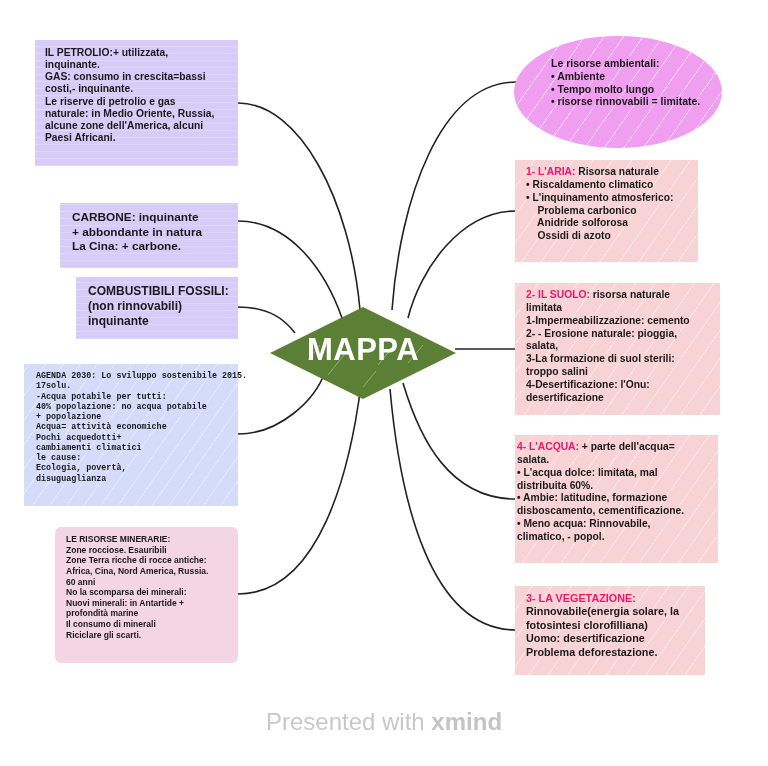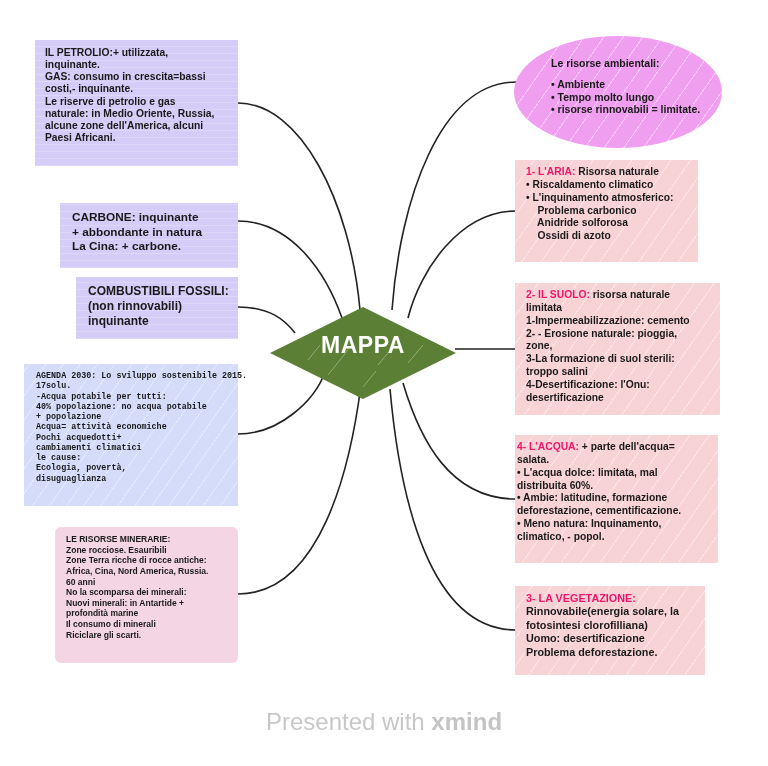--- a/index.html
+++ b/index.html
@@ -15,21 +15,21 @@
       #d4dcfa; font-family: Liberation Mono, monospace;}
   .pinklight{background:#f4d5e3;border-radius:6px;}
   .rose{background:
       repeating-linear-gradient(-55deg, rgba(255,255,255,0.4) 0 1px, transparent 1px 16px),
       #f8d3d6;}
   .accent{color:#f0156c;}
   .ellipse{position:absolute;left:514px;top:36px;width:208px;height:112px;border-radius:50%;
       background:repeating-linear-gradient(-55deg, rgba(255,255,255,0.45) 0 1px, transparent 1px 16px),#f09ef0;}
   .ellipse .txt{position:absolute;left:37px;top:21px;font-size:10.5px;font-weight:bold;color:#1a1a1a;line-height:1.22;}
   .central{position:absolute;left:268px;top:305px;width:190px;height:96px;}
-  .central-label{position:absolute;left:268px;top:332px;width:190px;text-align:center;color:#ffffff;font-weight:bold;font-size:23px;letter-spacing:0.5px;}
+  .central-label{position:absolute;left:268px;top:332px;width:190px;text-align:center;color:#ffffff;font-weight:bold;font-size:31px;letter-spacing:0.5px;}
   .footer{position:absolute;left:0;width:768px;top:708px;text-align:center;font-size:24px;color:#c8c8c8;}
   .footer b{color:#c4c4c4;}
 </style>
 </head>
 <body>
 
 <svg class="conn" viewBox="0 0 768 766">
   <g fill="none" stroke="#222" stroke-width="1.6">
     <path d="M238,103 C300,103 350,200 360,310"></path>
     <path d="M238,221 C290,221 325,270 342,318"></path>
@@ -102,55 +102,55 @@
     <line x1="140" y1="58" x2="155" y2="40"></line>
     <line x1="40" y1="55" x2="52" y2="40"></line>
     <line x1="95" y1="82" x2="108" y2="66"></line>
   </g>
 </svg>
 <div class="central-label">MAPPA</div>
 
 <div class="ellipse">
   <div class="txt">
     <span class="line" style="display:block;">Le risorse ambientali:</span>
-    <span class="line" style="display:block;margin-top:8px;">• Ambiente</span>
+    <span class="line" style="display:block;">• Ambiente</span>
     <span class="line" style="display:block;">• Tempo molto lungo</span>
     <span class="line" style="display:block;white-space:pre;">• risorse rinnovabili = limitate.</span>
   </div>
 </div>
 
 <div class="node rose" style="left:515px;top:160px;width:183px;height:102px;padding:6px 11px;font-size:10.3px;line-height:1.25;">
   <span class="line"><span class="accent">1- L'ARIA:</span><span> Risorsa naturale</span></span>
   <span class="line">• Riscaldamento climatico</span>
   <span class="line">• L'inquinamento atmosferico:</span>
   <span class="line">    Problema carbonico</span>
   <span class="line">    Anidride solforosa</span>
   <span class="line">    Ossidi di azoto</span>
 </div>
 
 <div class="node rose" style="left:515px;top:283px;width:205px;height:132px;padding:6px 11px;font-size:10.3px;line-height:1.25;">
   <span class="line"><span class="accent">2- IL SUOLO:</span><span> risorsa naturale</span></span>
   <span class="line">limitata</span>
   <span class="line">1-Impermeabilizzazione: cemento</span>
   <span class="line">2- - Erosione naturale: pioggia,</span>
-  <span class="line">zone,</span>
+  <span class="line">salata,</span>
   <span class="line">3-La formazione di suol sterili:</span>
   <span class="line">troppo salini</span>
   <span class="line">4-Desertificazione: l'Onu:</span>
   <span class="line">desertificazione</span>
 </div>
 
 <div class="node rose" style="left:515px;top:435px;width:203px;height:128px;padding:6px 2px;font-size:10.3px;line-height:1.25;">
   <span class="line"><span class="accent">4- L'ACQUA:</span><span> + parte dell'acqua=</span></span>
   <span class="line">salata.</span>
   <span class="line">• L'acqua dolce: limitata, mal</span>
   <span class="line">distribuita 60%.</span>
   <span class="line">• Ambie: latitudine, formazione</span>
-  <span class="line">deforestazione, cementificazione.</span>
-  <span class="line">• Meno natura: Inquinamento,</span>
+  <span class="line">disboscamento, cementificazione.</span>
+  <span class="line">• Meno acqua: Rinnovabile,</span>
   <span class="line">climatico, - popol.</span>
 </div>
 
 <div class="node rose" style="left:515px;top:586px;width:190px;height:89px;padding:6px 11px;font-size:10.8px;line-height:1.25;">
   <span class="line accent">3- LA VEGETAZIONE:</span>
   <span class="line">Rinnovabile(energia solare, la</span>
   <span class="line">fotosintesi clorofilliana)</span>
   <span class="line">Uomo: desertificazione</span>
   <span class="line">Problema deforestazione.</span>
 </div>

